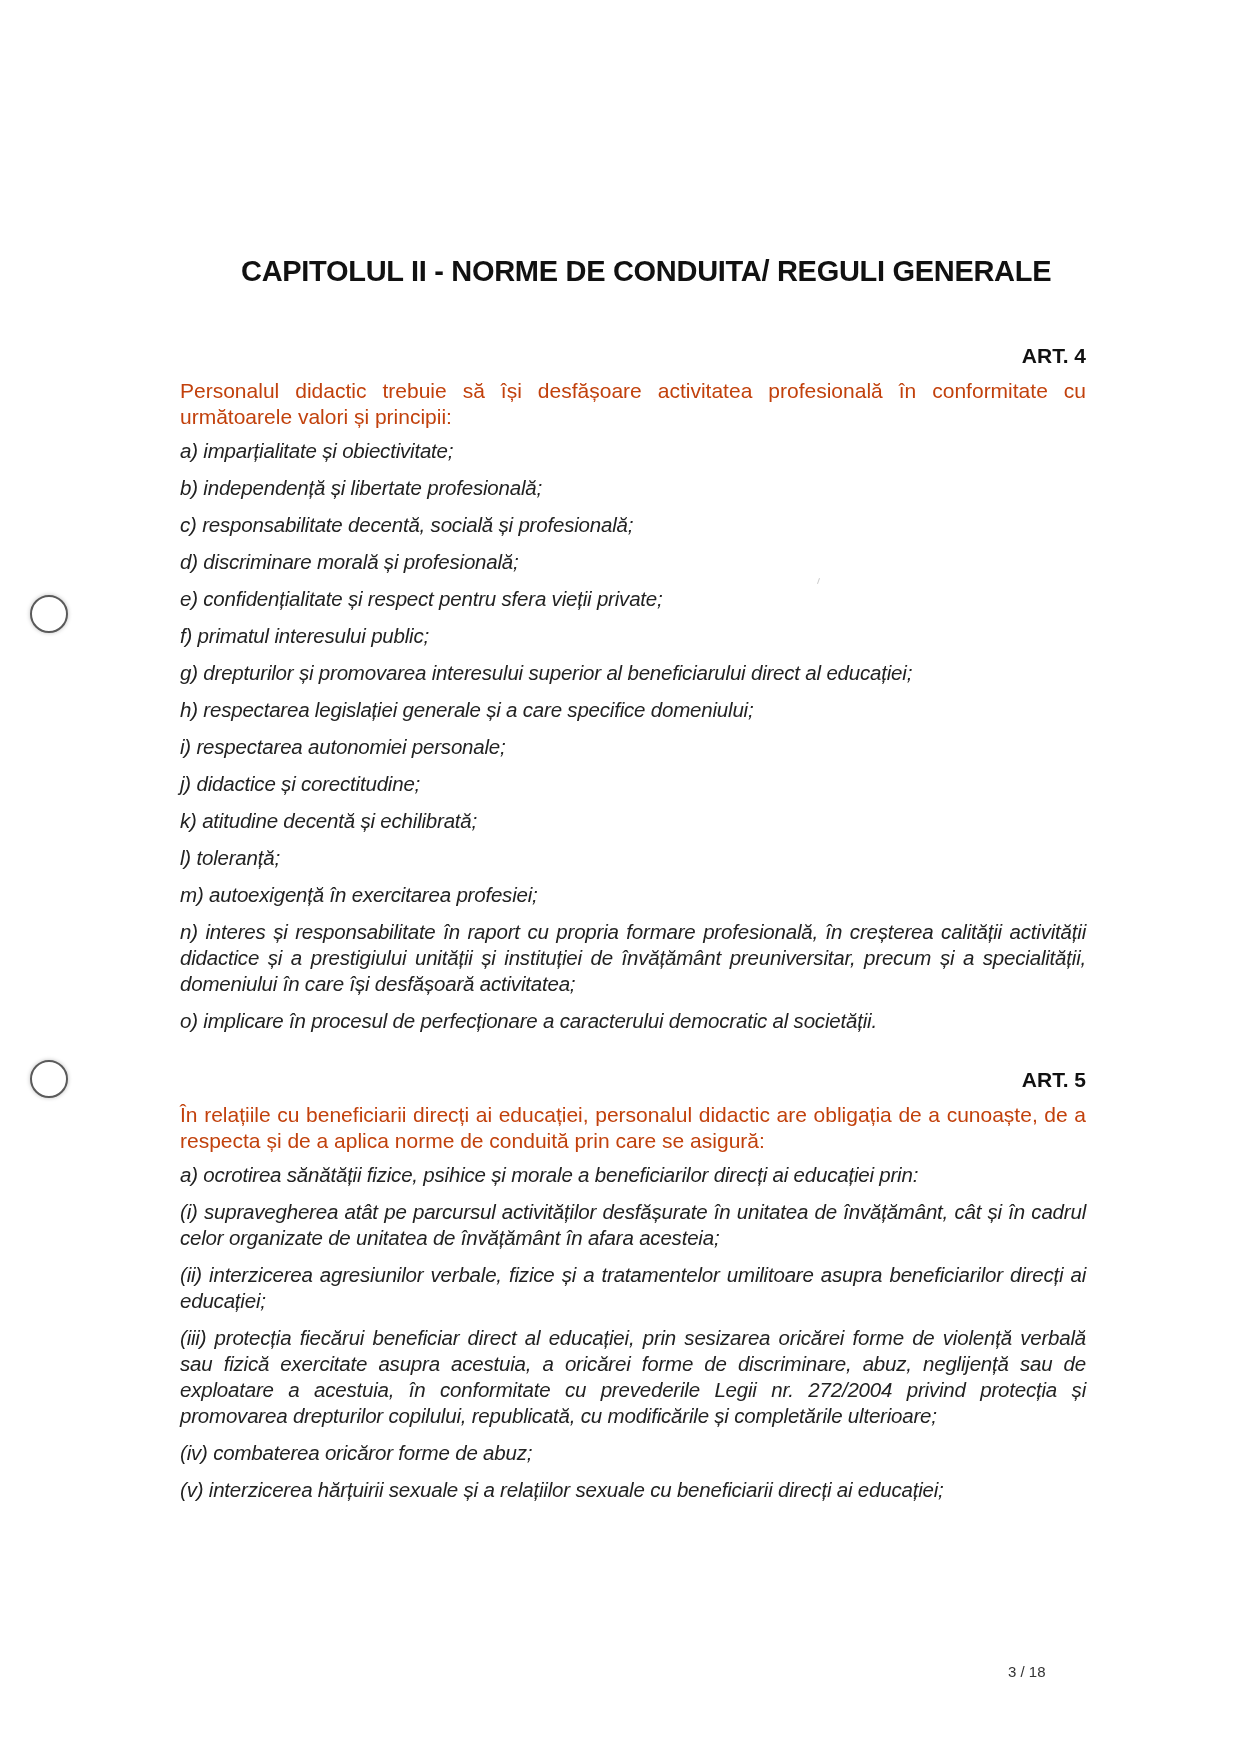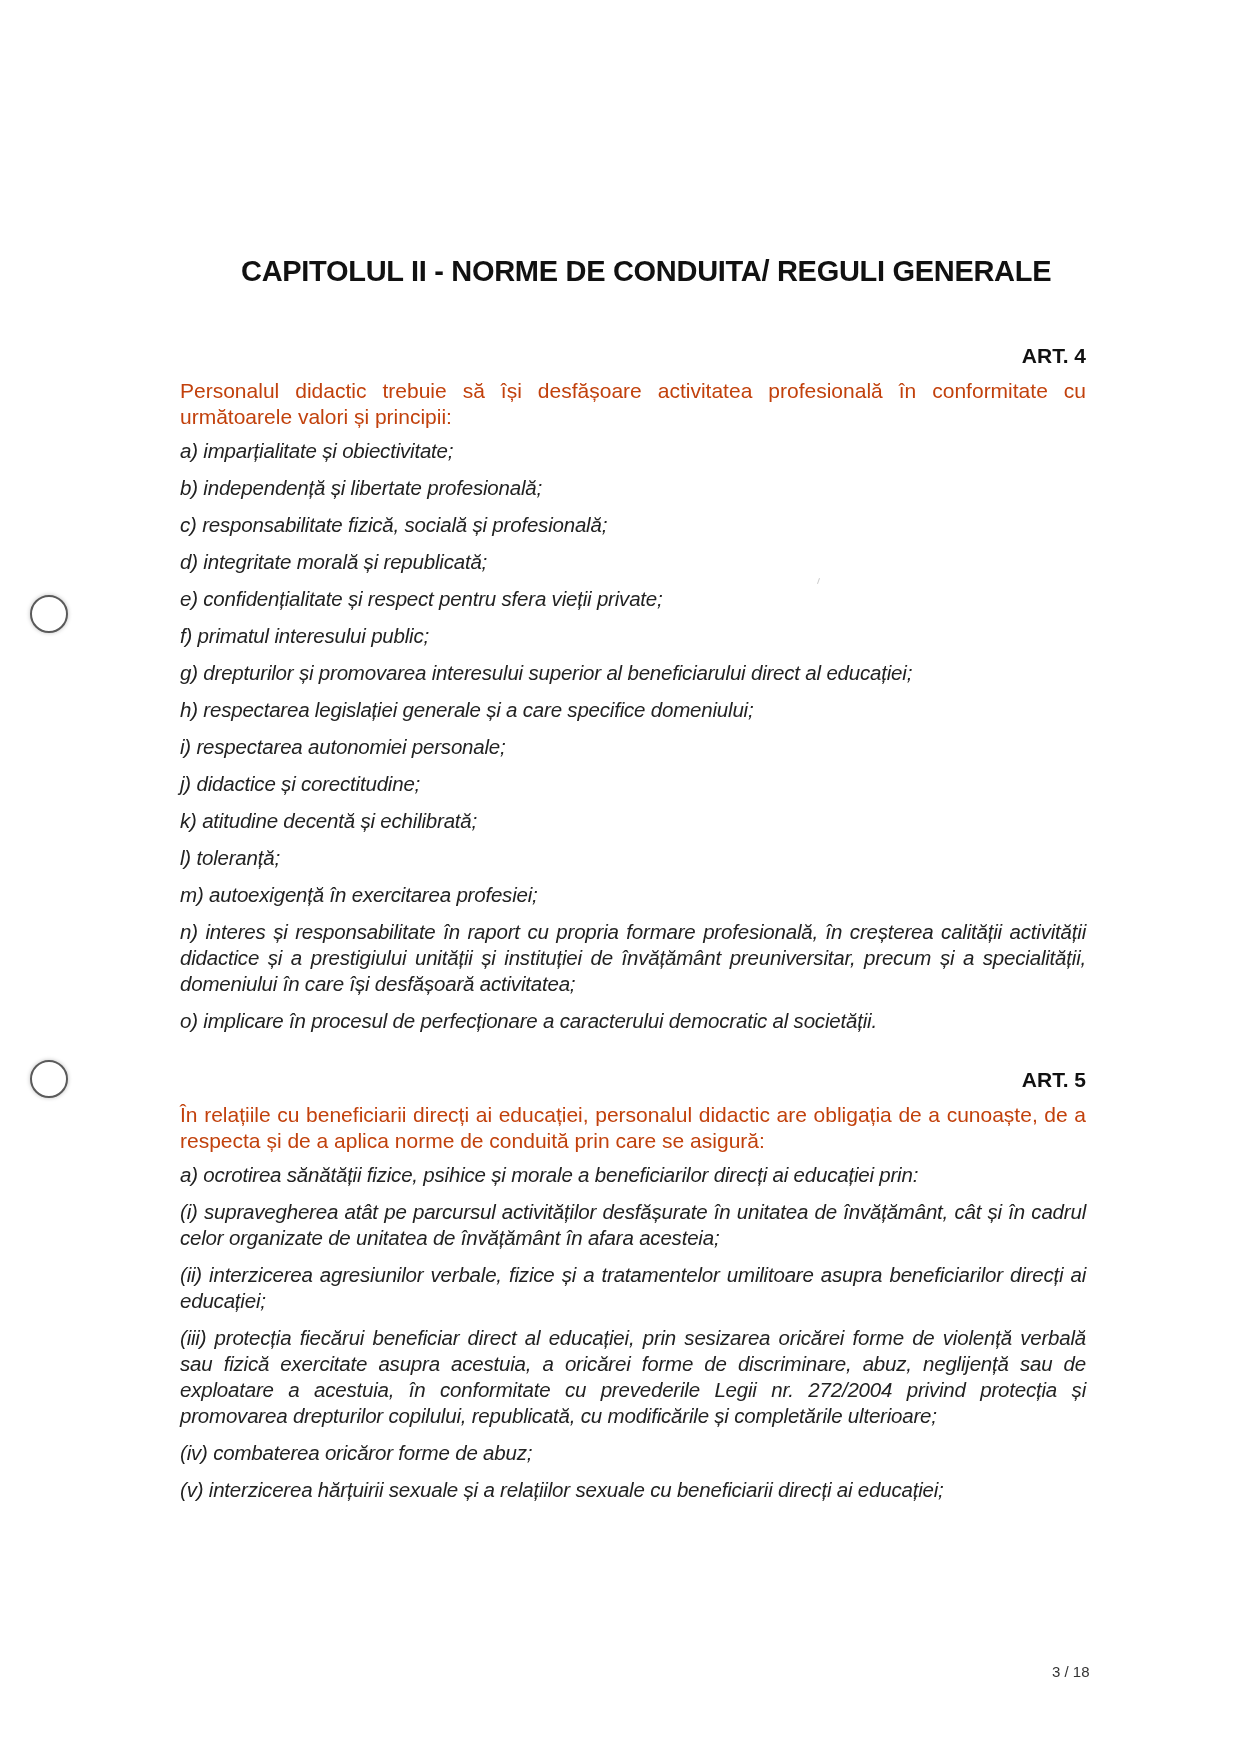--- a/index.html
+++ b/index.html
@@ -10,41 +10,41 @@
           border: 2px solid #5a5a5a; box-shadow: 0 0 4px rgba(0,0,0,0.25); background: #fff; }
   .chapter-title { position: absolute; left: 233px; top: 255px; width: 860px;
                    font-size: 29px; font-weight: bold; letter-spacing: -0.3px; color: #111;
                    white-space: nowrap; margin-left: 8px; }
   .content { position: absolute; left: 180px; width: 906px; }
   .art-label { font-size: 21px; font-weight: bold; color: #111; margin: 0 0 8px 0; line-height: 28px; text-align: right; }
   .art-intro { font-size: 21px; font-weight: normal; color: #c2410c; line-height: 26px; margin: 0 0 8px 0;
                text-align: justify; }
   .item { font-size: 20.5px; line-height: 26px; color: #222; margin: 0 0 11px 0; text-align: justify;
           letter-spacing: -0.2px; font-style: italic; }
-  .page-number { position: absolute; left: 1008px; top: 1663px; font-size: 15px; color: #333; margin-left: 44px; }
+  .page-number { position: absolute; left: 1008px; top: 1663px; font-size: 15px; color: #333; }
   .speck { position: absolute; width: 1px; height: 6px; background: #ccc; transform: rotate(20deg); }
 </style>
 </head>
 <body>
 
 <div class="page">
 
   <div class="hole" style="left:30px; top:595px;"></div>
   <div class="hole" style="left:30px; top:1060px;"></div>
   <div class="speck" style="left:818px; top:578px;"></div>
 
   <div class="chapter-title">CAPITOLUL II - NORME DE CONDUITA/ REGULI GENERALE</div>
 
   <div class="content" style="top:342px;">
     <div class="art-label">ART. 4</div>
     <div class="art-intro">Personalul didactic trebuie să își desfășoare activitatea profesională în conformitate cu următoarele valori și principii:</div>
     <div class="item">a) imparțialitate și obiectivitate;</div>
     <div class="item">b) independență și libertate profesională;</div>
-    <div class="item">c) responsabilitate fizică, socială și profesională;</div>
-    <div class="item">d) integritate morală și republicată;</div>
+    <div class="item">c) responsabilitate decentă, socială și profesională;</div>
+    <div class="item">d) discriminare morală și profesională;</div>
     <div class="item">e) confidențialitate și respect pentru sfera vieții private;</div>
     <div class="item">f) primatul interesului public;</div>
     <div class="item">g) drepturilor și promovarea interesului superior al beneficiarului direct al educației;</div>
     <div class="item">h) respectarea legislației generale și a care specifice domeniului;</div>
     <div class="item">i) respectarea autonomiei personale;</div>
     <div class="item">j) didactice și corectitudine;</div>
     <div class="item">k) atitudine decentă și echilibrată;</div>
     <div class="item">l) toleranță;</div>
     <div class="item">m) autoexigență în exercitarea profesiei;</div>
     <div class="item">n) interes și responsabilitate în raport cu propria formare profesională, în creșterea calității activității didactice și a prestigiului unității și instituției de învățământ preuniversitar, precum și a specialității, domeniului în care își desfășoară activitatea;</div>

